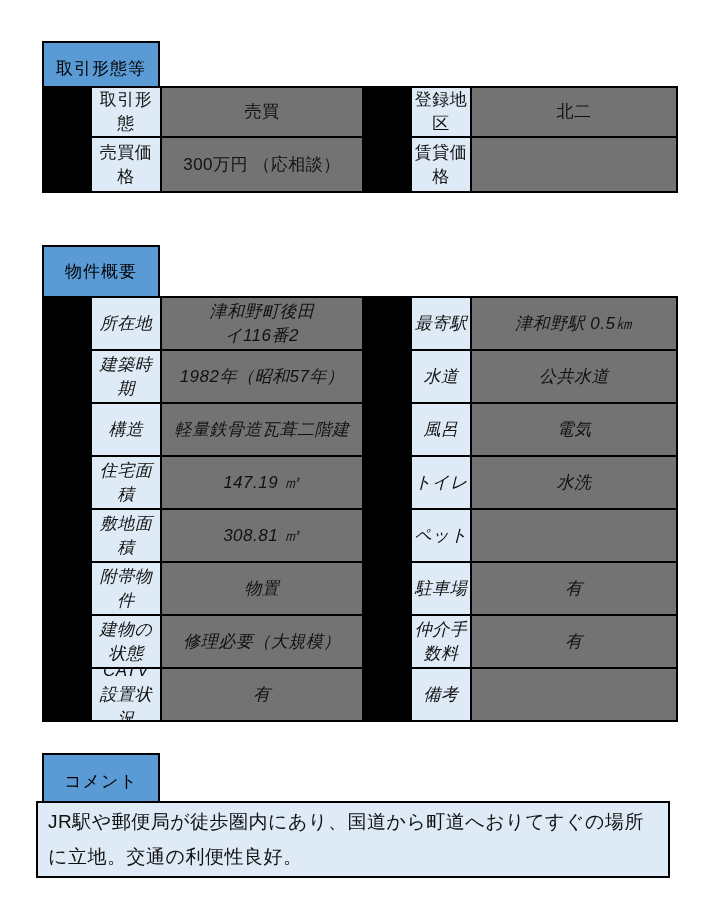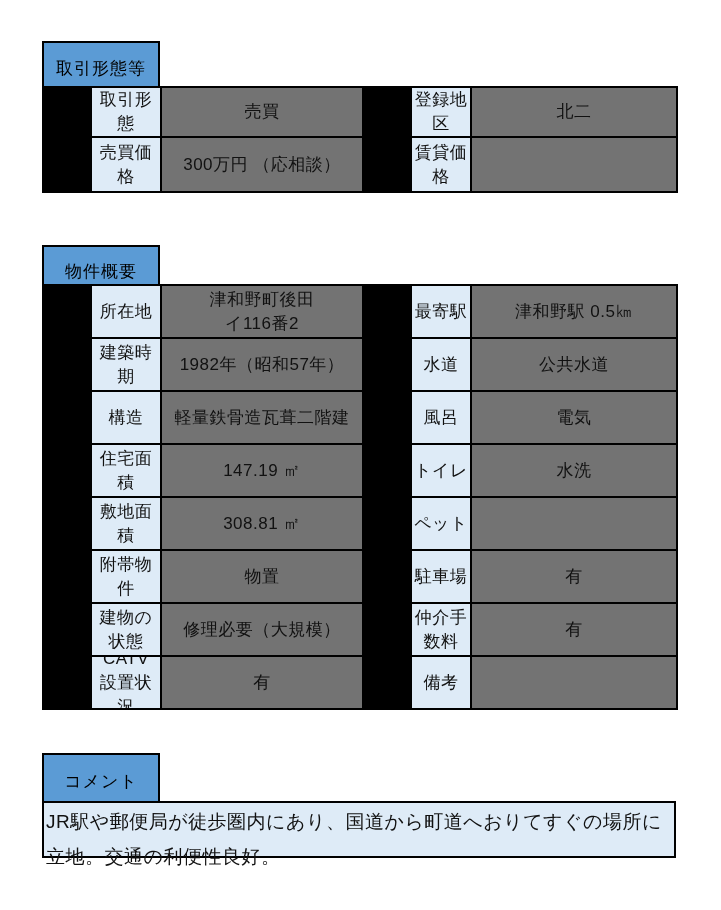--- a/index.html
+++ b/index.html
@@ -15,33 +15,33 @@
   }
   .tab1 { top:41px;  height:55px; }
   .tab2 { top:245px; height:53px; }
   .tab3 { top:753px; height:56px; }
   .tbl {
     position:absolute; left:42px; box-sizing:border-box;
     display:grid; background:#000000; padding:2px; gap:2px;
     grid-template-columns:116px 200px 106px 204px;
   }
   .t1 { top:86px;  grid-template-rows:48px 53px; }
-  .t2 { top:284px; grid-template-rows:repeat(8, 51px); }
+  .t2 { top:296px; grid-template-rows:repeat(8, 51px);font-style:italic; }
   .tbl > div {
     display:flex; align-items:center; justify-content:center;
     text-align:center; white-space:pre-line;
     font-size:17px; line-height:24px; color:#111111; background:#737373;
     letter-spacing:0.5px; overflow:hidden;
   }
   .tbl > div.lab { background:#DEEBF7;margin-left:48px; }
   .comment-box {
-    position:absolute; left:42px; top:801px; width:634px; height:57px;
+    position:absolute; left:36px; top:801px; width:634px; height:77px;
     box-sizing:border-box; background:#DEEBF7; border:2px solid #000000;
     font-size:19px; line-height:35px; letter-spacing:0.5px;
-    padding:1px 2px; color:#111111;
+    padding:1px 10px; color:#111111;
   }
 </style>
 </head>
 <body>
 
 <div class="page">
 
   <div class="tab tab1">取引形態等</div>
   <div class="tbl t1">
     <div class="lab">取引形態</div>

